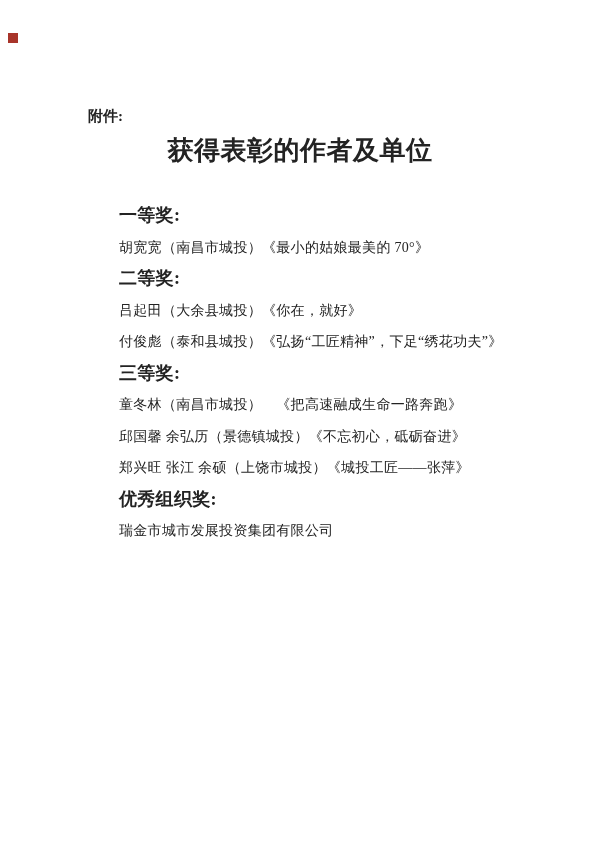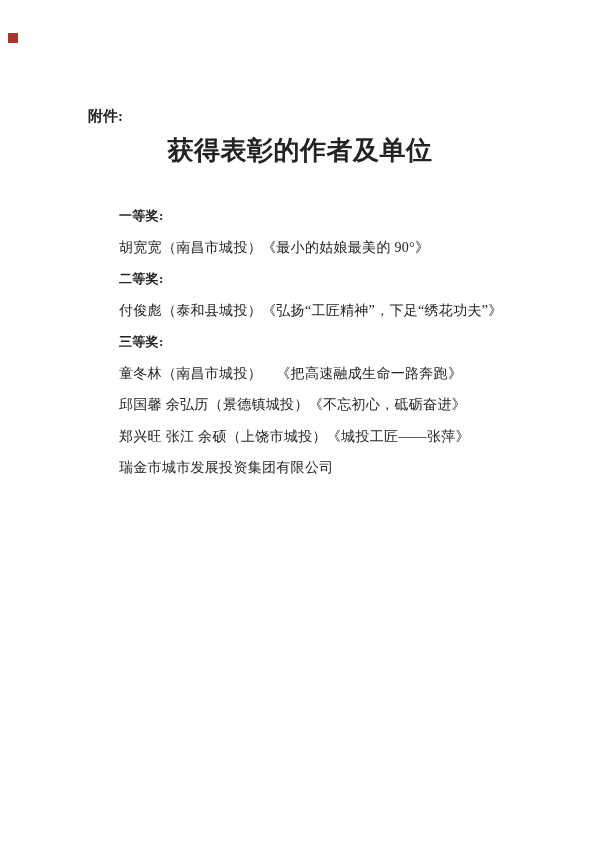--- a/index.html
+++ b/index.html
@@ -53,43 +53,45 @@
     font-size: 14px;
     line-height: 31.5px;
     white-space: nowrap;
   }
   .line {
     height: 31.5px;
     letter-spacing: 0.3px;
   }
   .line.heading {
     font-weight: bold;
-    font-size: 13px;
+    font-size: 18px;
   }
 </style>
 </head>
 <body>
 
 <div class="page">
 
   <div class="corner-mark"></div>
 
   <div class="attachment">附件:</div>
 
   <h1 class="title">获得表彰的作者及单位</h1>
 
   <div class="content">
 
     <div class="line heading">一等奖:</div>
-    <div class="line">胡宽宽（南昌市城投）《最小的姑娘最美的 90°》</div>
+    <div class="line">胡宽宽（南昌市城投）《最小的姑娘最美的 70°》</div>
 
     <div class="line heading">二等奖:</div>
+    <div class="line">吕起田（大余县城投）《你在，就好》</div>
     <div class="line">付俊彪（泰和县城投）《弘扬“工匠精神”，下足“绣花功夫”》</div>
 
     <div class="line heading">三等奖:</div>
     <div class="line">童冬林（南昌市城投）　《把高速融成生命一路奔跑》</div>
     <div class="line">邱国馨 余弘历（景德镇城投）《不忘初心，砥砺奋进》</div>
     <div class="line">郑兴旺 张江 余硕（上饶市城投）《城投工匠——张萍》</div>
 
+    <div class="line heading">优秀组织奖:</div>
     <div class="line">瑞金市城市发展投资集团有限公司</div>
 
   </div>
 </div>
 
 </body></html>

